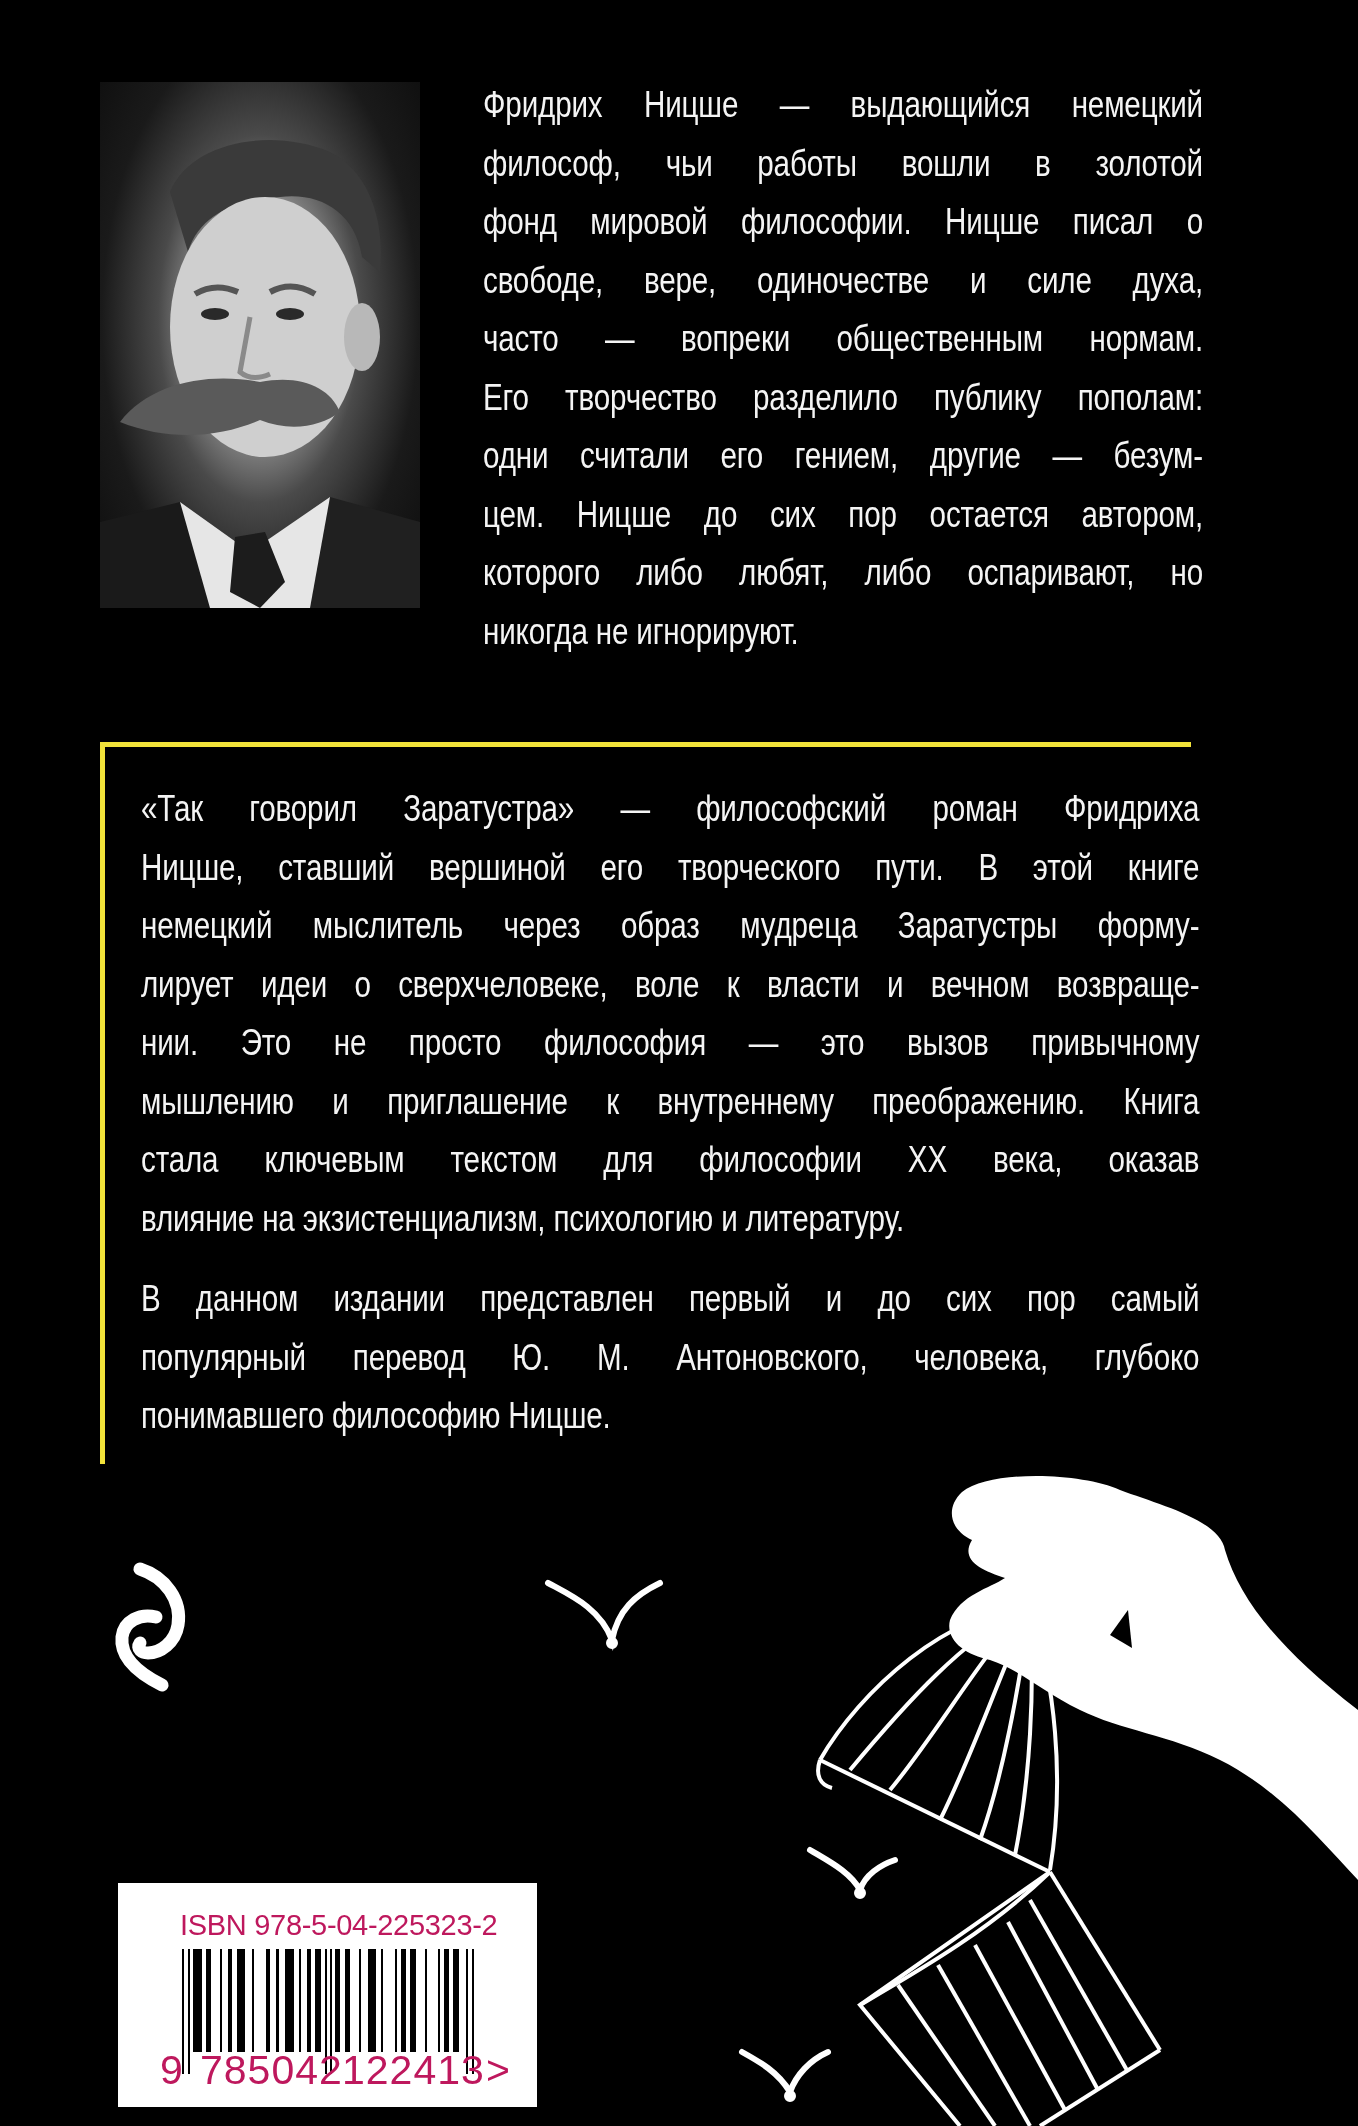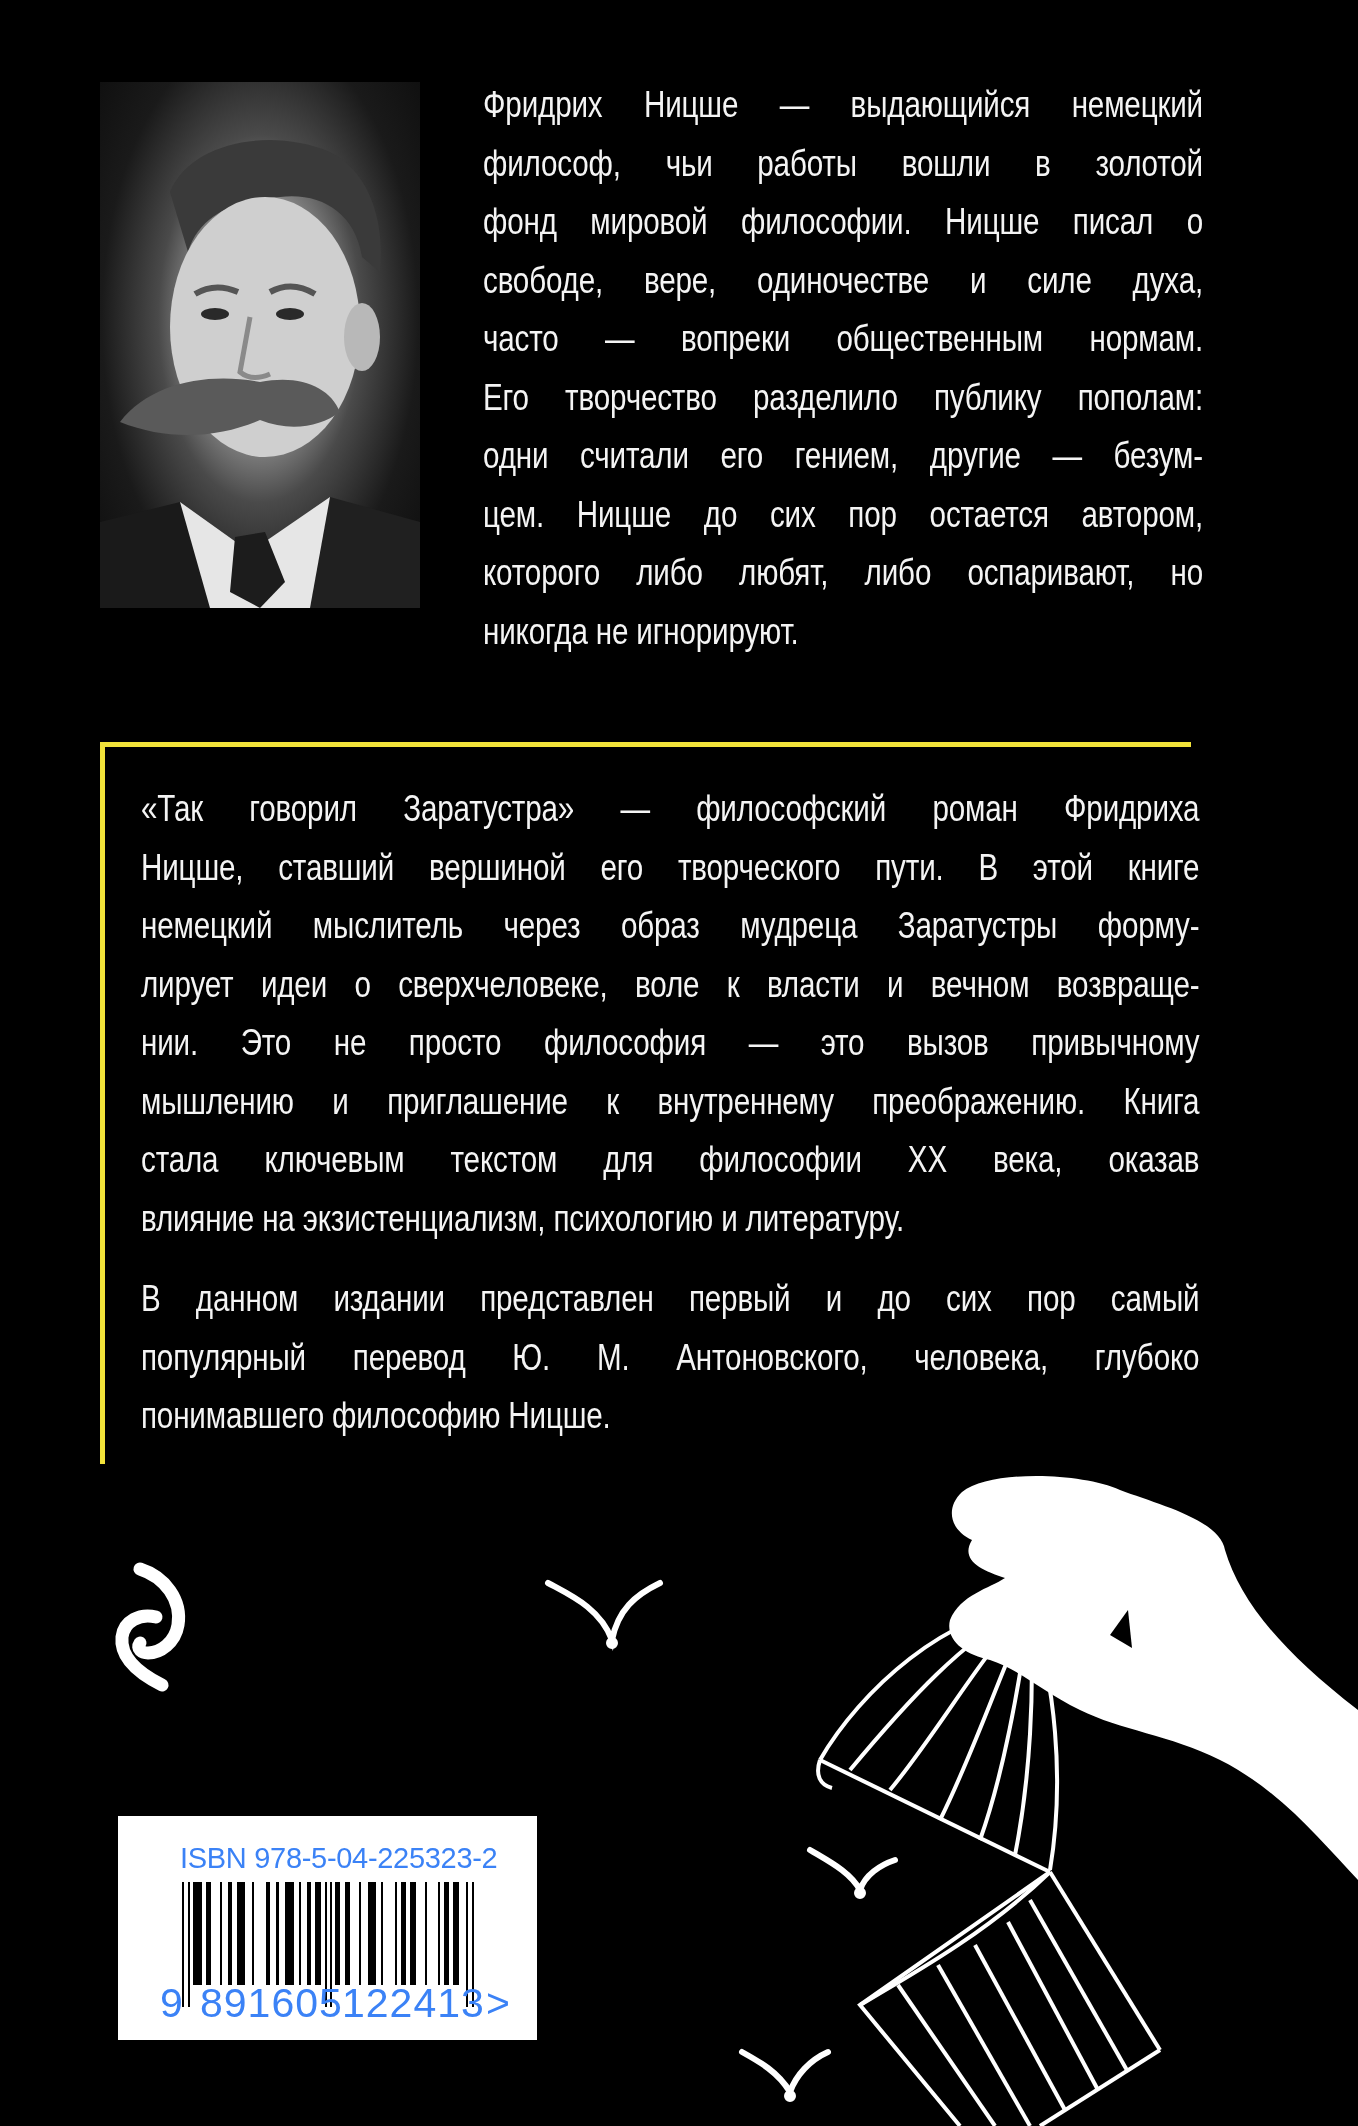--- a/index.html
+++ b/index.html
@@ -37,22 +37,22 @@
     #desc { left: 141px; top: 780px; width: 1323px; }
     #edition { left: 141px; top: 1270px; width: 1323px; }
     .bracket-top {
       position: absolute; left: 100px; top: 742px; width: 1091px; height: 5px; background: #f2e33a;
     }
     .bracket-left {
       position: absolute; left: 100px; top: 742px; width: 5px; height: 722px; background: #f2e33a;
     }
     .logo { position: absolute; left: 110px; top: 1555px; }
     .isbn-box {
-      position: absolute; left: 118px; top: 1816px; width: 419px; height: 224px; background: #ffffff;
-      color: #3b82f6;
+      position: absolute; left: 118px; top: 1883px; width: 419px; height: 224px; background: #ffffff;
+      color: #be185d;
     }
     .isbn-text {
       position: absolute; left: 62px; top: 26px; font-size: 29px; letter-spacing: -0.3px;
       font-family: "Liberation Sans", sans-serif;
     }
     .barcode { position: absolute; left: 64px; top: 66px; }
     .isbn-digits {
       position: absolute; top: 164px; font-size: 41px; letter-spacing: 1px;
       font-family: "Liberation Sans", sans-serif;
     }
@@ -164,21 +164,21 @@
       <rect x="228" y="0" width="6" height="103"></rect>
       <rect x="243" y="0" width="2" height="103"></rect>
       <rect x="256" y="0" width="2" height="103"></rect>
       <rect x="262" y="0" width="5" height="103"></rect>
       <rect x="271" y="0" width="6" height="103"></rect>
       <rect x="284" y="0" width="2" height="125"></rect>
       <rect x="290" y="0" width="2" height="125"></rect>
     </g>
   </svg>
   <div class="isbn-digits" style="left:42px;">9</div>
-  <div class="isbn-digits" style="left:82px;">891605</div>
+  <div class="isbn-digits" style="left:82px;">785042</div>
   <div class="isbn-digits" style="left:224px;">122413</div>
   <div class="isbn-digits" style="left:368px;">&gt;</div>
 </div>
 
 <div class="illus">
   <svg width="838" height="666" viewBox="0 0 838 666">
 
     <path d="M442 32 C470 10 560 12 600 30 C640 45 700 60 705 90 C720 140 760 190 838 250 L838 420 C800 380 760 330 700 300 C650 275 600 270 560 250 C520 230 500 210 470 200 C445 195 425 180 430 160 C440 135 470 128 485 118 C460 110 440 100 452 80 C430 70 425 48 442 32 Z" fill="#fff"></path>
     <path d="M608 150 L590 175 L612 188 Z" fill="#000"></path>
 

